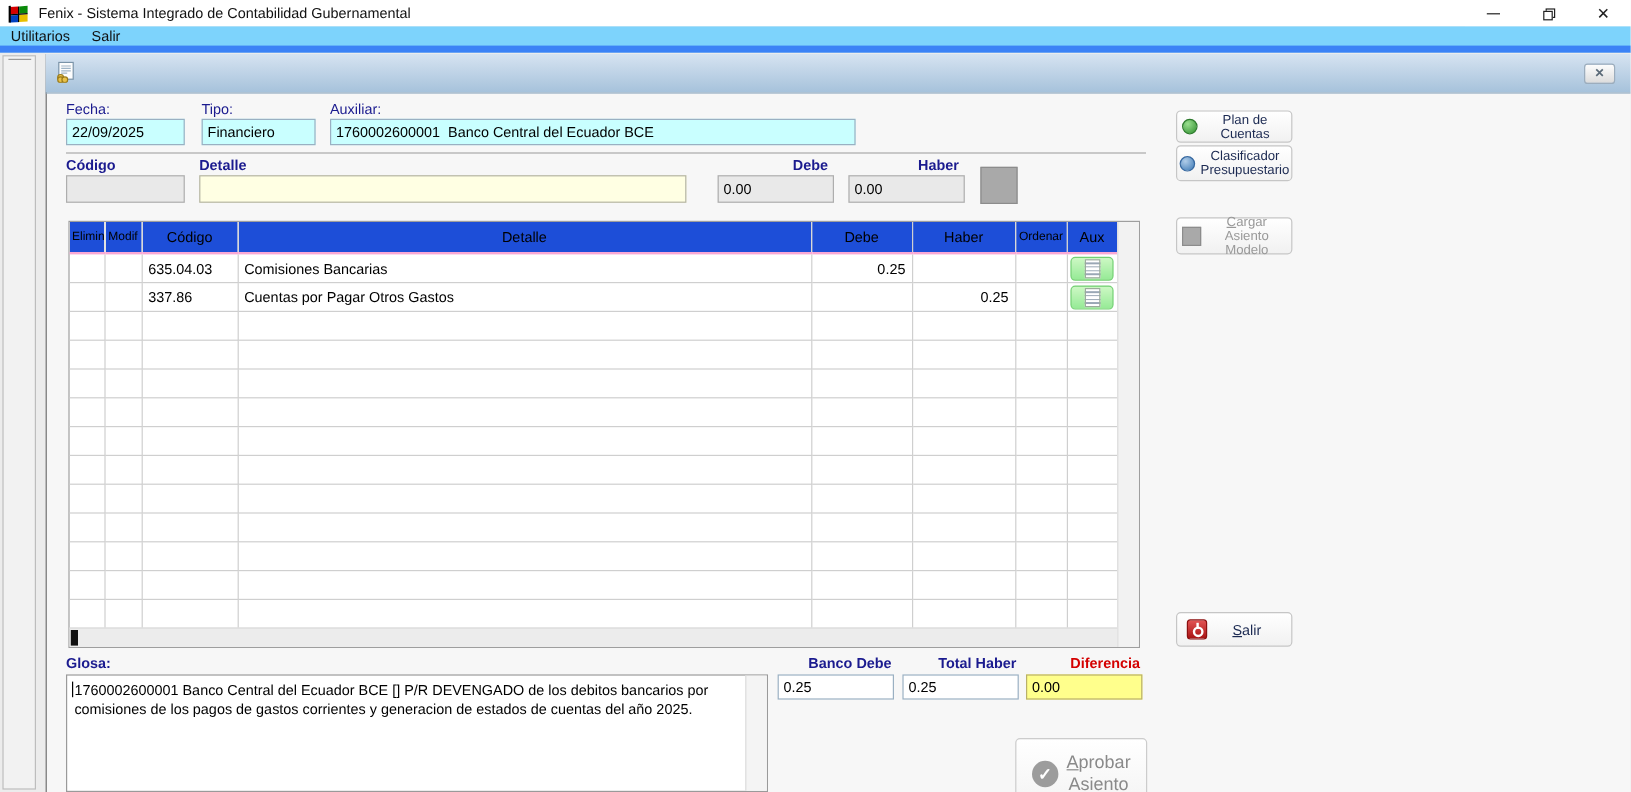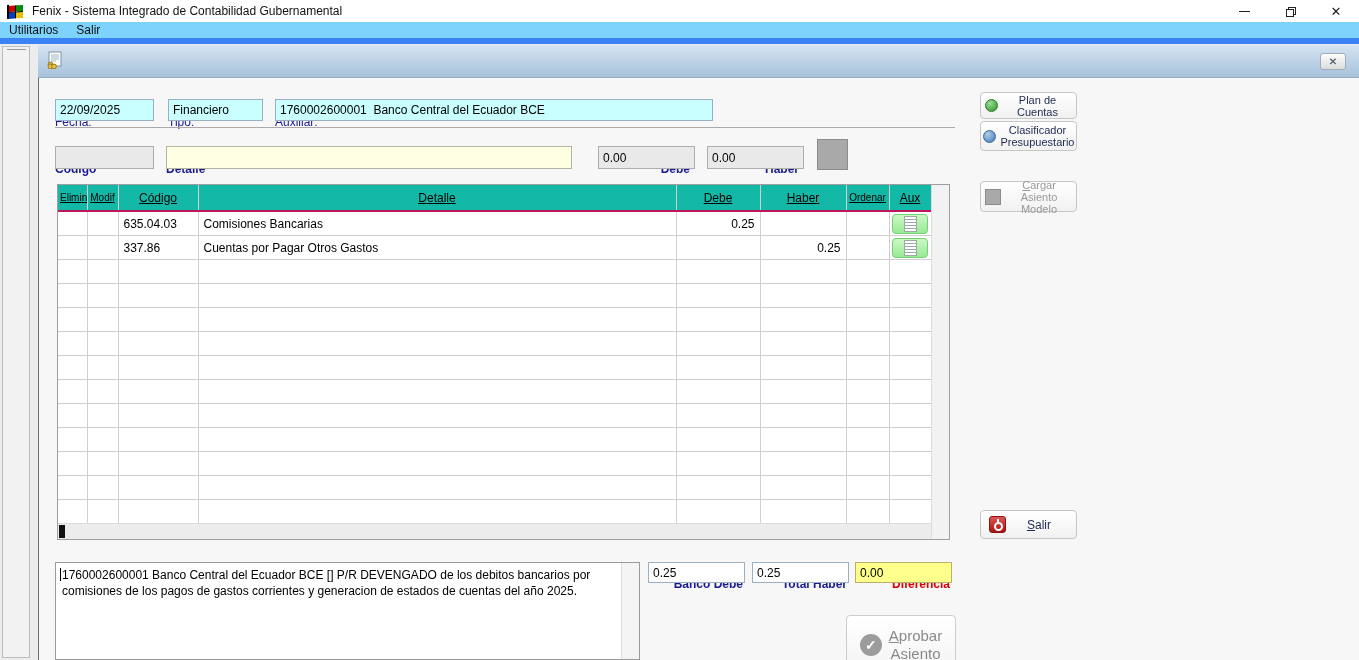--- a/index.html
+++ b/index.html
@@ -35,41 +35,41 @@
     border-left:1px solid #6e6e6e;box-sizing:border-box;}
   .child-header{position:absolute;left:38px;top:45px;width:1321px;height:33px;
     background:linear-gradient(#d6e3f1,#a6c2db);border-bottom:1px solid #93acc2;box-sizing:border-box;}
   .doc-icon{position:absolute;left:46px;top:51px;}
   .inner-close{position:absolute;left:1320px;top:53px;width:26px;height:17px;
     background:linear-gradient(#fdfdfd,#dcdcdc);border:1px solid #9cadbd;border-radius:3px;
     display:flex;align-items:center;justify-content:center;padding:0;}
   .inner-close::before{content:"✕";font-size:10px;font-weight:bold;color:#5a6a78;line-height:1;}
 
   
-  .lbl{position:absolute;font-size:12px;color:#1b1b8f;white-space:nowrap;margin-top:31px;}
+  .lbl{position:absolute;font-size:12px;color:#1b1b8f;white-space:nowrap;}
   .b{font-weight:bold;}
   .r{text-align:right;}
   .red{color:#d40000;}
   .fld{position:absolute;font-size:12px;padding:0 4px;border:1px solid #9ab0c2;
     box-sizing:border-box;font-family:inherit;color:#000;background:#fff;}
   .cyan{background:#c9ffff;}
   .gray{background:#e9e9e9;border-color:#aeaeae;}
   .yellowish{background:#ffffe3;border-color:#b4b4a4;}
   .diffyellow{background:#ffff8c;border-color:#b9b06a;}
   .ralign{text-align:left;}
   .hsep{position:absolute;left:55px;top:127px;width:900px;height:1px;background:#a9a9a9;}
   .graybox{position:absolute;left:817px;top:139px;width:31px;height:31px;background:#a9a9a9;
     border:1px solid #8c8c8c;box-sizing:border-box;padding:0;}
 
   
   .grid{position:absolute;left:57px;top:184px;width:893px;height:356px;background:#fff;
     border:1px solid #9e9e9e;box-sizing:border-box;}
   .grid table{border-collapse:collapse;table-layout:fixed;width:873px;font-size:12px;color:#000;}
-  .grid th{height:25px;font-weight:normal;border-right:1px solid #cfcfcf;border-bottom:2px solid #be185d;
-    padding:0 2px;overflow:hidden;white-space:nowrap;background:#14b8a6;text-decoration:underline;}
+  .grid th{height:25px;font-weight:normal;border-right:1px solid #cfcfcf;border-bottom:2px solid #f9a8d4;
+    padding:0 2px;overflow:hidden;white-space:nowrap;background:#1d4ed8;}
   .grid th.small{font-size:10px;}
   .grid td{height:23px;border-right:1px solid #cfcfcf;border-bottom:1px solid #cfcfcf;
     padding:0 5px;overflow:hidden;white-space:nowrap;background:#fff;}
   .grid td.c-debe,.grid td.c-haber{text-align:right;}
   .grid td.c-aux{text-align:center;padding:0;}
   .aux-btn{width:36px;height:20px;background:linear-gradient(#cdf8c4,#96ea96);
     border:1px solid #74d074;border-radius:4px;display:inline-flex;align-items:center;
     justify-content:center;vertical-align:middle;padding:0;}
   .doc-glyph{display:inline-block;width:11px;height:14px;border:1px solid #9cab9c;background:
     repeating-linear-gradient(to bottom,#ffffff 0 2px,#9aa7b5 2px 3px);}

